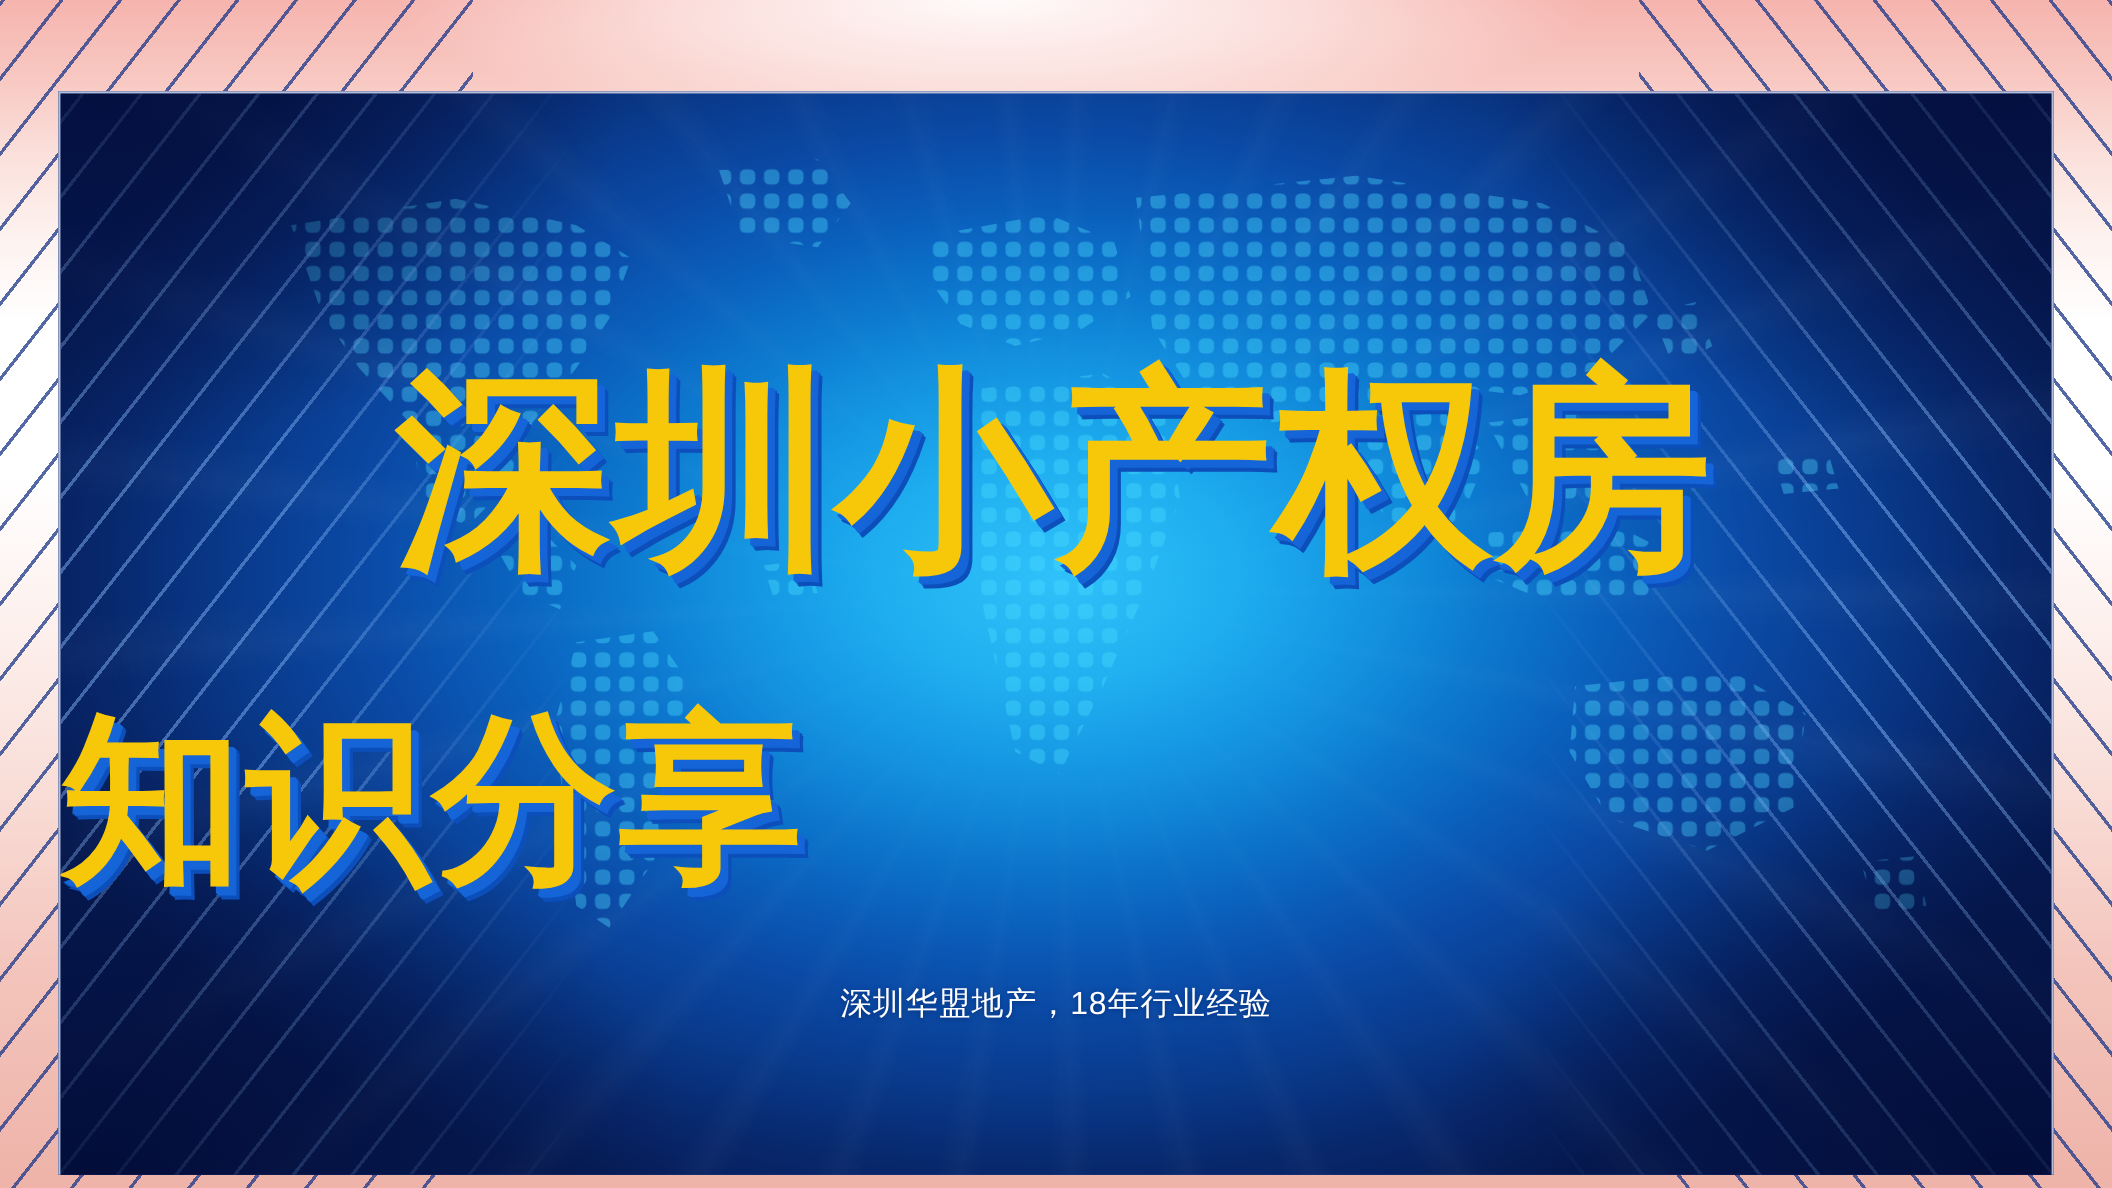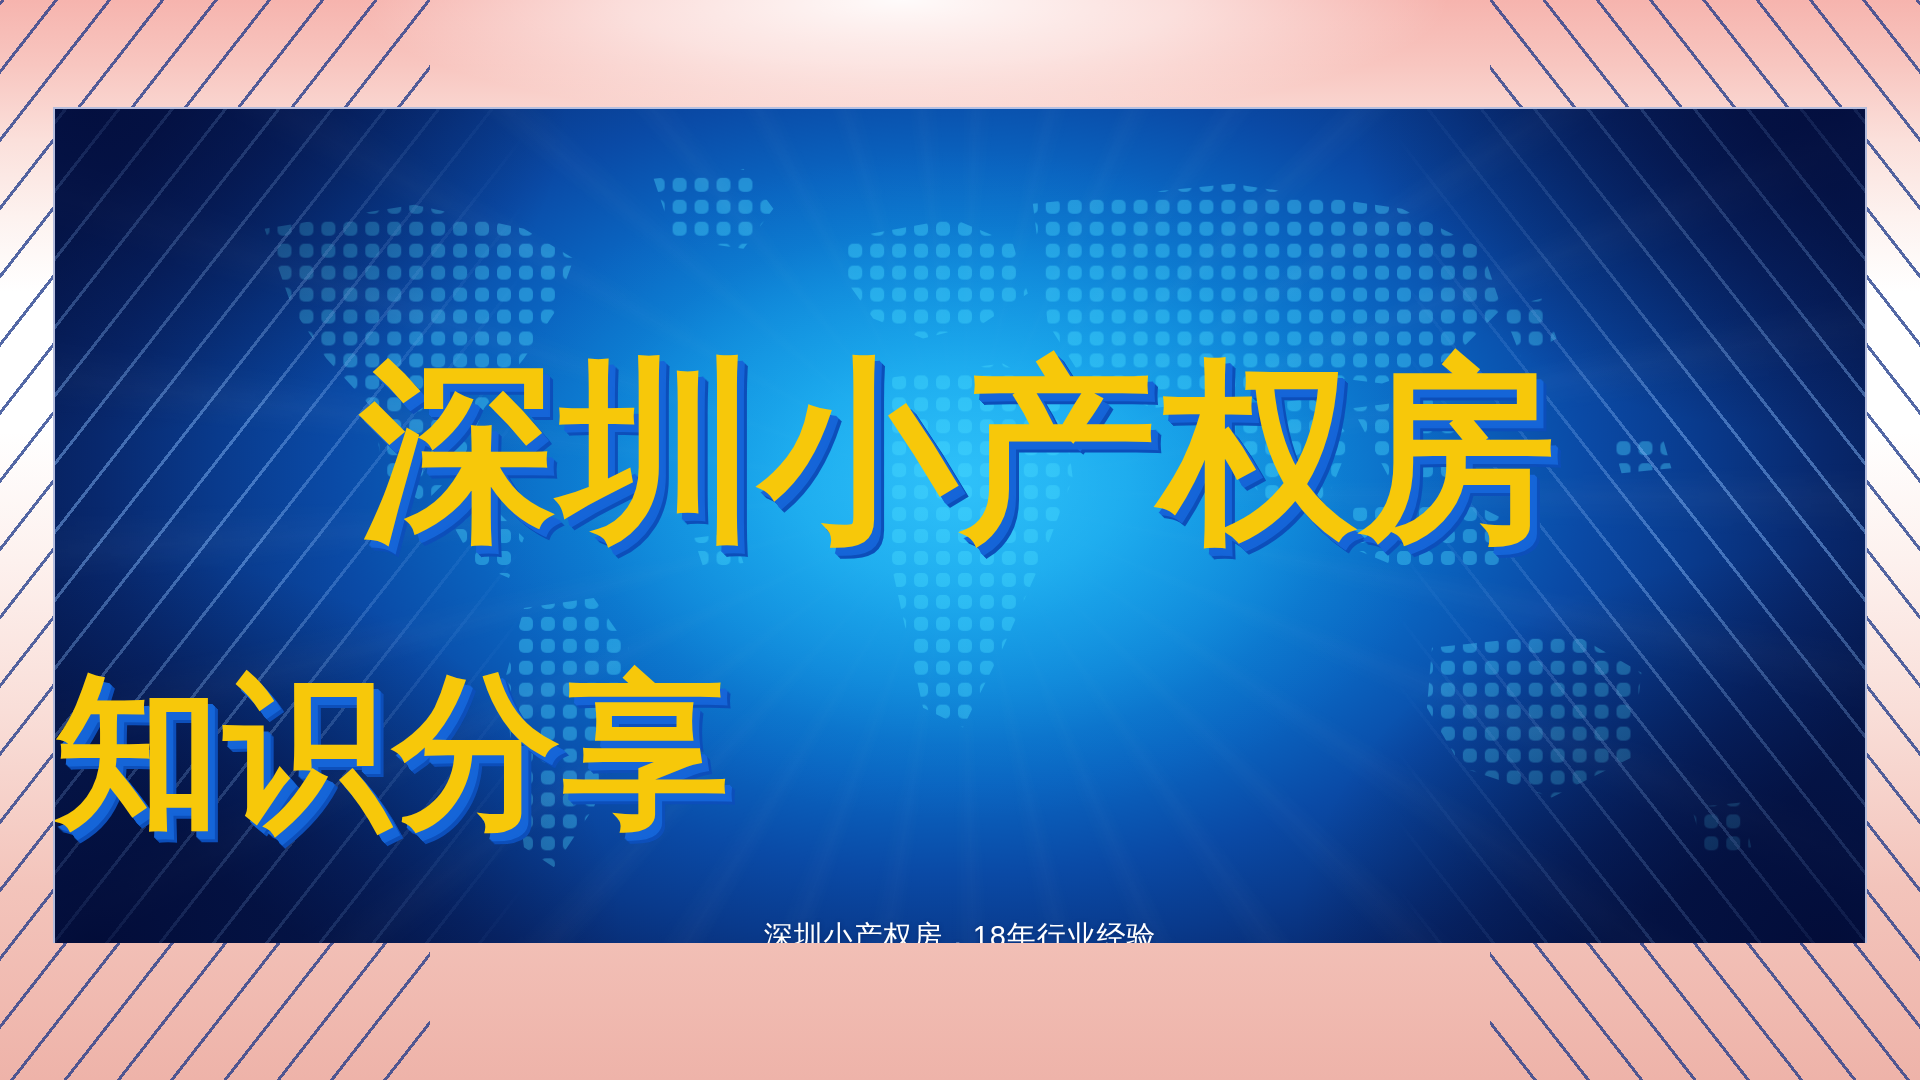--- a/index.html
+++ b/index.html
@@ -76,23 +76,23 @@
         rgba(26,54,136,0.75) 34px,
         rgba(26,54,136,0.75) 37px,
         rgba(26,54,136,0.00) 37px,
         rgba(26,54,136,0.00) 42px);
   }
 
   
   .panel {
     position: absolute;
     left: 53px;
-    top: 107px;
+    top: 83px;
     width: 1814px;
-    height: 836px;
+    height: 985px;
     overflow: hidden;
     border-top: 2px solid rgba(200,206,235,0.9);
     border-left: 2px solid rgba(200,206,235,0.9);
     border-right: 2px solid rgba(200,206,235,0.9);
     box-sizing: border-box;
     background:
       radial-gradient(ellipse 980px 620px at 50% 44%,
         #13b2f2 0%,
         #10a3e8 17%,
         #0c84d6 34%,
@@ -298,17 +298,17 @@
     <div class="bloom"></div>
 
     <div class="panel-lines panel-lines-left"></div>
     <div class="panel-lines panel-lines-right"></div>
 
     <div class="vignette"></div>
 
     <div class="content">
       <div class="title-line title-1">深圳小产权房</div>
       <div class="title-line title-2">知识分享</div>
-      <div class="subtitle">深圳小产权房，18年行业经验</div>
+      <div class="subtitle">深圳华盟地产，18年行业经验</div>
     </div>
 
   </div>
 </div>
 
 </body></html>

